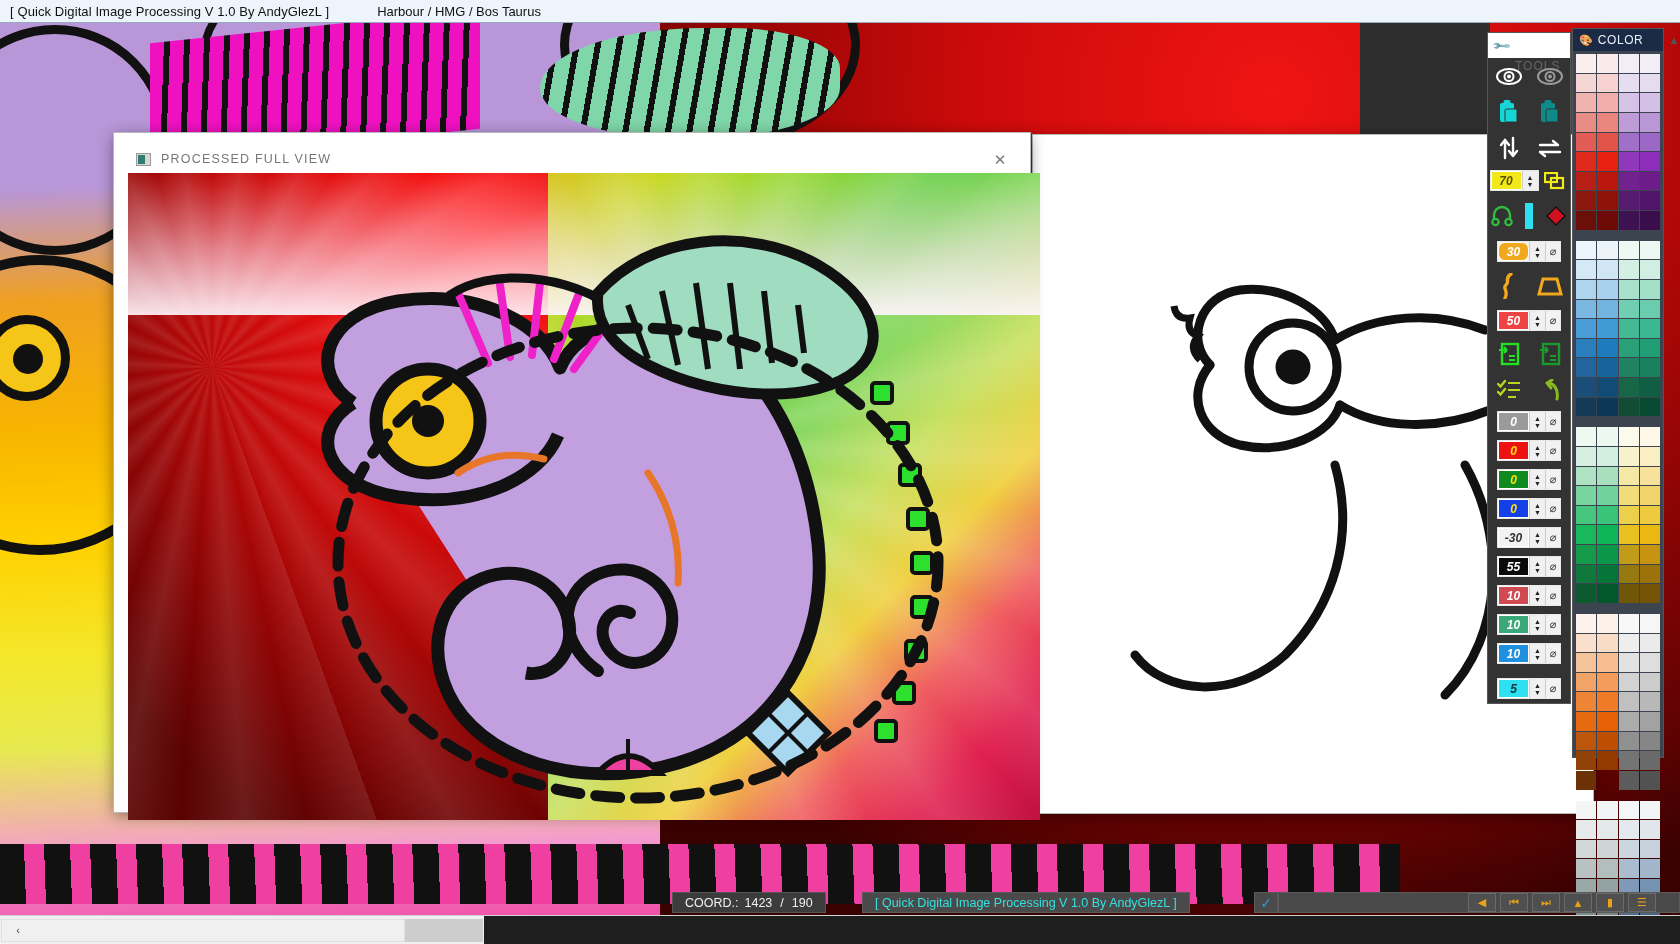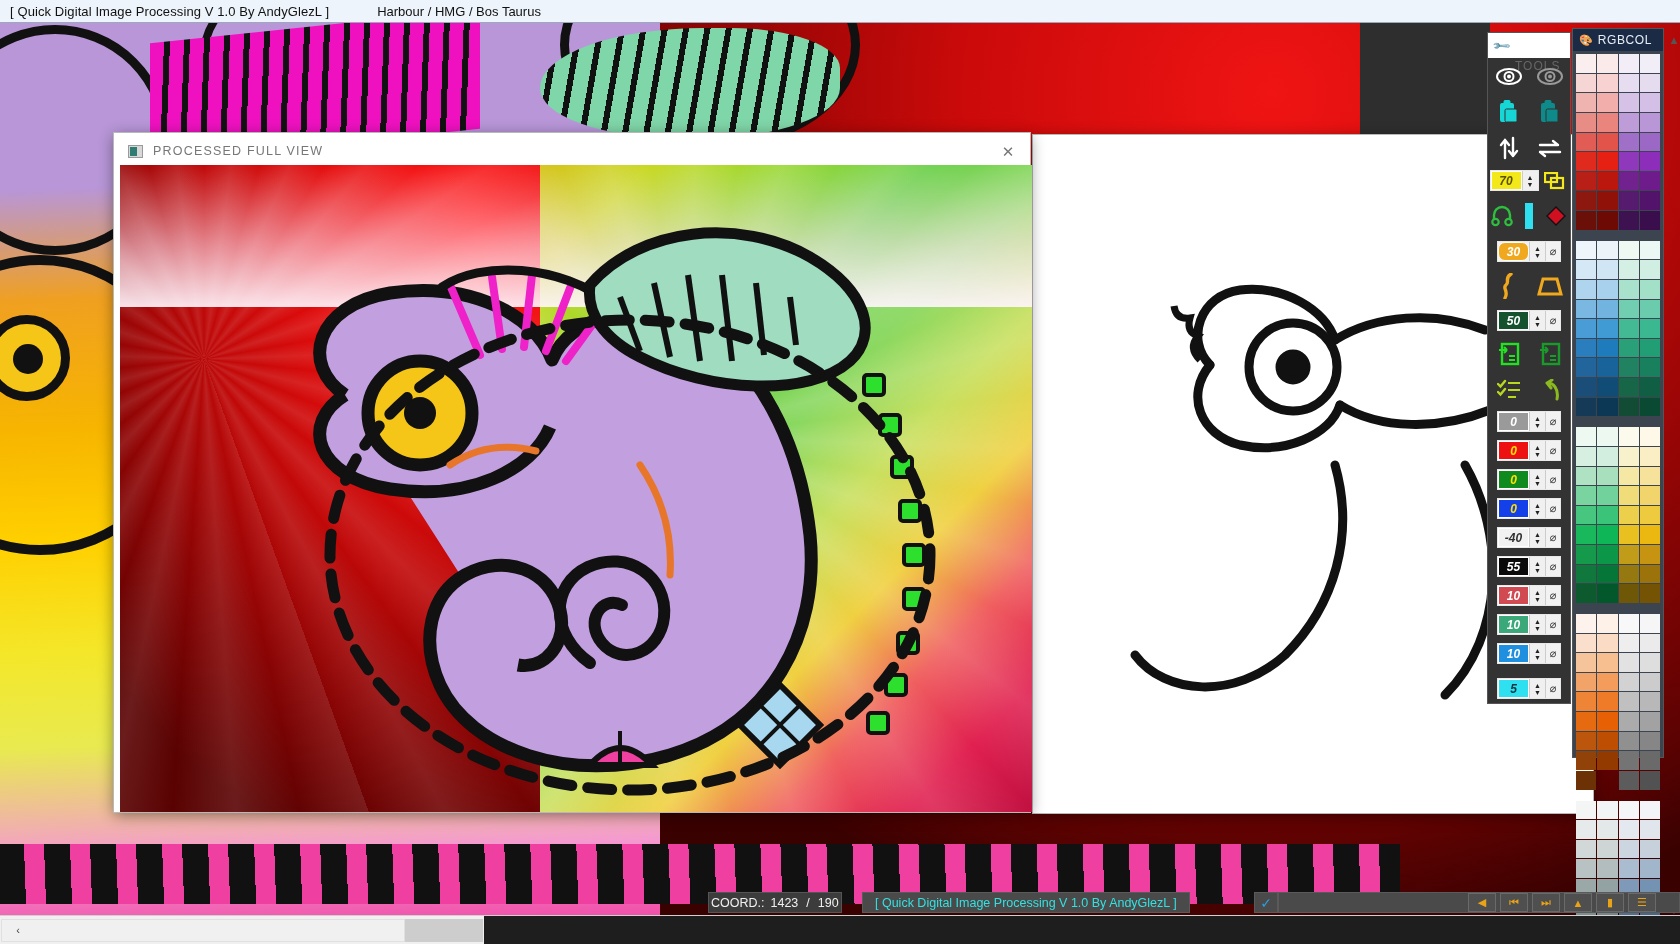--- a/index.html
+++ b/index.html
@@ -104,21 +104,21 @@
     font-size:12.5px; color:#777; letter-spacing:1.2px; white-space:nowrap;
   }
   .win-close{
     position:absolute; right:8px; top:4px; width:20px; height:20px;
     display:flex; align-items:center; justify-content:center;
     font-size:15px; color:#777; cursor:pointer; line-height:1;
   }
   .win-body{ position:relative; overflow:hidden; background:#fff; }
 
   
-  #win-processed{ left:114px; top:133px; width:916px; height:679px; padding:4px; }
+  #win-processed{ left:114px; top:133px; width:916px; height:679px; padding:12px; }
   #win-processed .win-body{ width:912px; height:647px; margin:0 2px; }
   .proc-canvas{
     position:absolute; inset:0;
     background:
       conic-gradient(from 200deg at 62% 42%,
         rgba(255,255,255,.12) 0deg, rgba(255,255,255,0) 9deg,
         rgba(255,255,255,.12) 18deg, rgba(255,255,255,0) 27deg,
         rgba(255,255,255,.12) 36deg, rgba(255,255,255,0) 45deg,
         rgba(255,255,255,.12) 54deg, rgba(255,255,255,0) 63deg,
         rgba(255,255,255,.12) 72deg, rgba(255,255,255,0) 81deg,
@@ -246,21 +246,21 @@
   .statusbar{
     position:absolute; left:0; bottom:29px; width:1680px; height:25px;
     display:flex; align-items:center;
   }
   .sb-path{
     height:21px; margin-left:0; padding:0 10px; display:flex; align-items:center;
     background:#5a5a5a; color:#f2f2f2; font-size:12.5px; white-space:nowrap;
     border:1px solid #6a6a6a;
   }
   .sb-coord{
-    position:absolute; left:708px; height:21px; padding:0 2px;
+    position:absolute; left:672px; height:21px; padding:0 12px;
     display:flex; align-items:center; background:#3c3c3c; color:#f0f0f0;
     font-size:12.5px; border:1px solid #555; white-space:nowrap;
   }
   .sb-app{
     position:absolute; left:862px; height:21px; padding:0 12px;
     display:flex; align-items:center; background:#4a4a4a; color:#35e0e0;
     font-size:12.5px; border:1px solid #5a5a5a; white-space:nowrap;
   }
   .sb-check{
     position:absolute; left:1254px; width:24px; height:21px;
@@ -542,21 +542,21 @@
       </span>
       <span class="tool-ico">
         <svg width="26" height="20" viewBox="0 0 26 20">
             <path d="M2 18 L6 3 L20 3 L24 18 Z" fill="none" stroke="#f0a81e" stroke-width="3"></path>
           </svg>
       </span>
     </div>
 
     <div class="spin-row">
       <div class="spin">
-        <div class="val" style="background:#14532d;color:#ffffff;">50</div>
+        <div class="val" style="background:#ef4444;color:#ffffff;">50</div>
         <div class="arrows">
             <span>▲</span>
             <span>▼</span>
           </div>
         <div class="clr">⌀</div>
       </div>
     </div>
 
     <div class="tool-row" style="height:38px;">
       <span class="tool-ico">
@@ -625,21 +625,21 @@
         <div class="val" style="background:#1340e8;color:#ffe000;">0</div>
         <div class="arrows">
             <span>▲</span>
             <span>▼</span>
           </div>
         <div class="clr">⌀</div>
       </div>
     </div>
     <div class="spin-row">
       <div class="spin">
-        <div class="val" style="background:#f2f2f2;color:#333333;">-40</div>
+        <div class="val" style="background:#f2f2f2;color:#333333;">-30</div>
         <div class="arrows">
             <span>▲</span>
             <span>▼</span>
           </div>
         <div class="clr">⌀</div>
       </div>
     </div>
     <div class="spin-row">
       <div class="spin">
         <div class="val" style="background:#0a0a0a;color:#ffffff;">55</div>
@@ -688,21 +688,21 @@
             <span>▼</span>
           </div>
         <div class="clr">⌀</div>
       </div>
     </div>
   </div>
 
   <div class="pal-panel">
     <div class="pal-head">
       <span style="color:#dfe8f2;font-size:11px;">🎨</span>
-      <span class="lbl">RGBCOL</span>
+      <span class="lbl">COLOR</span>
     </div>
     <div id="palette-body">
         <div class="pal-grid">
           <div class="sw" style="background: rgb(251, 238, 238);"></div>
           <div class="sw" style="background: rgb(251, 234, 234);"></div>
           <div class="sw" style="background: rgb(243, 237, 247);"></div>
           <div class="sw" style="background: rgb(242, 238, 248);"></div>
           <div class="sw" style="background: rgb(246, 214, 212);"></div>
           <div class="sw" style="background: rgb(247, 210, 208);"></div>
           <div class="sw" style="background: rgb(230, 221, 240);"></div>

